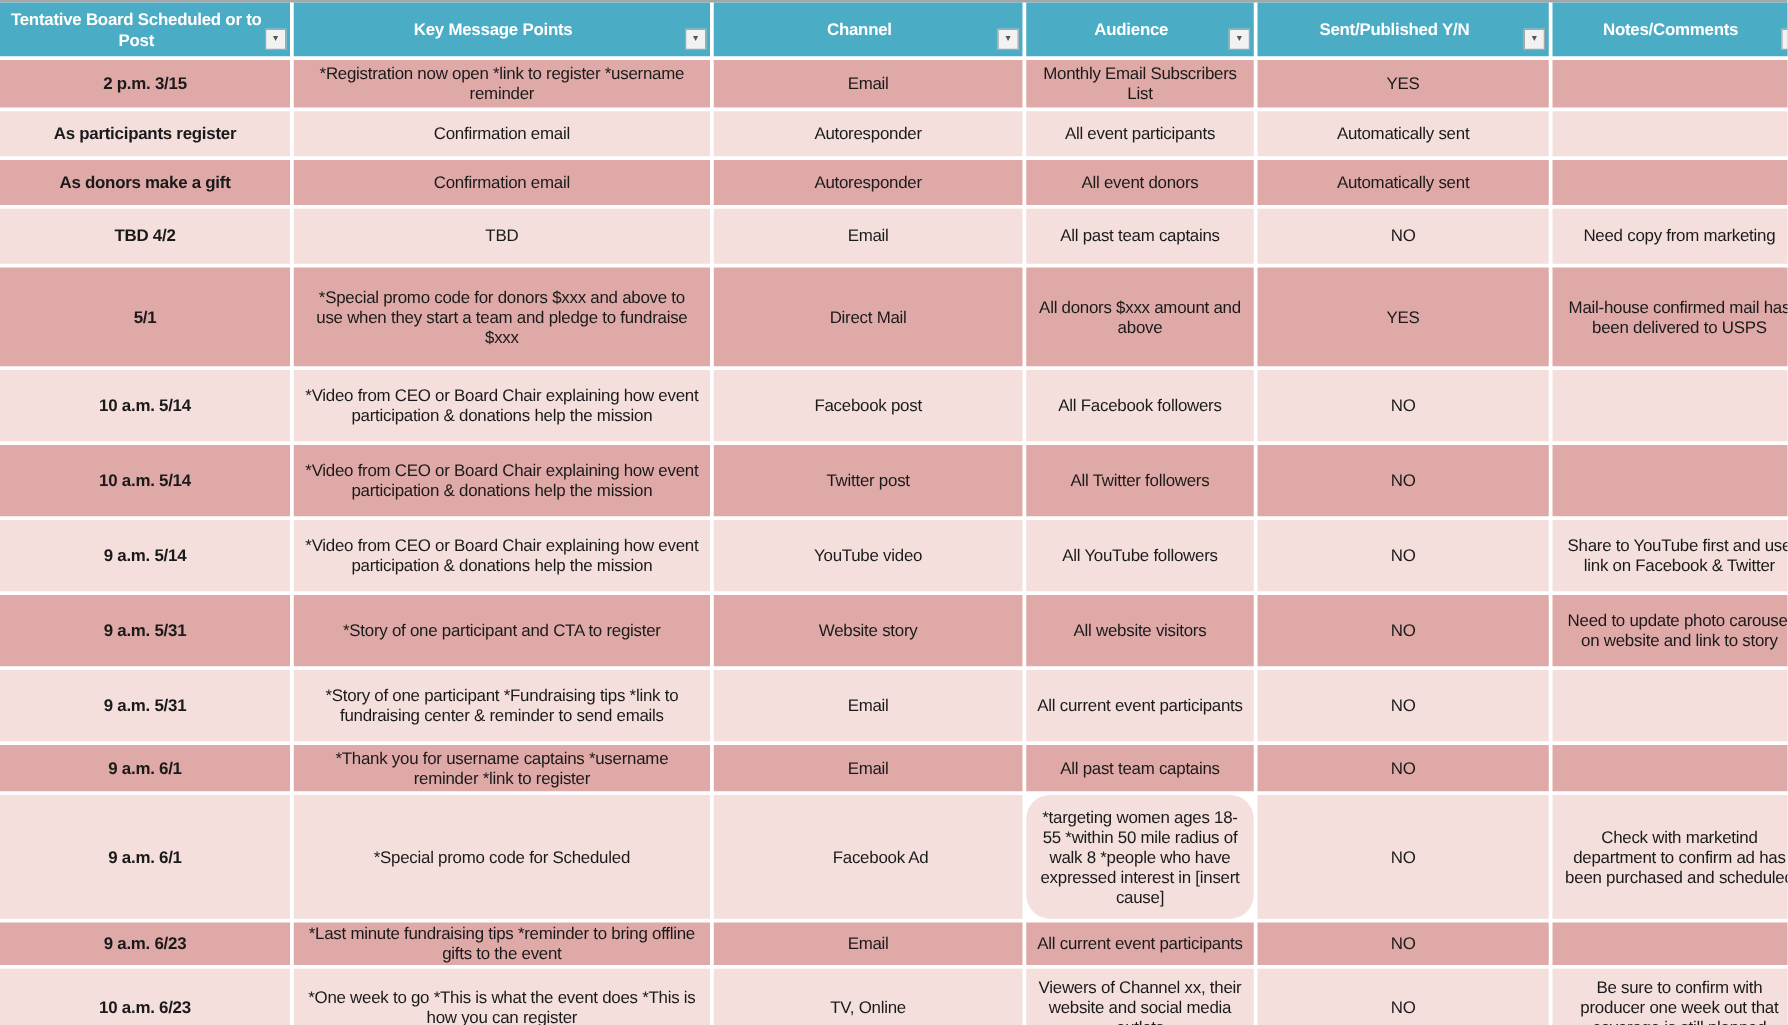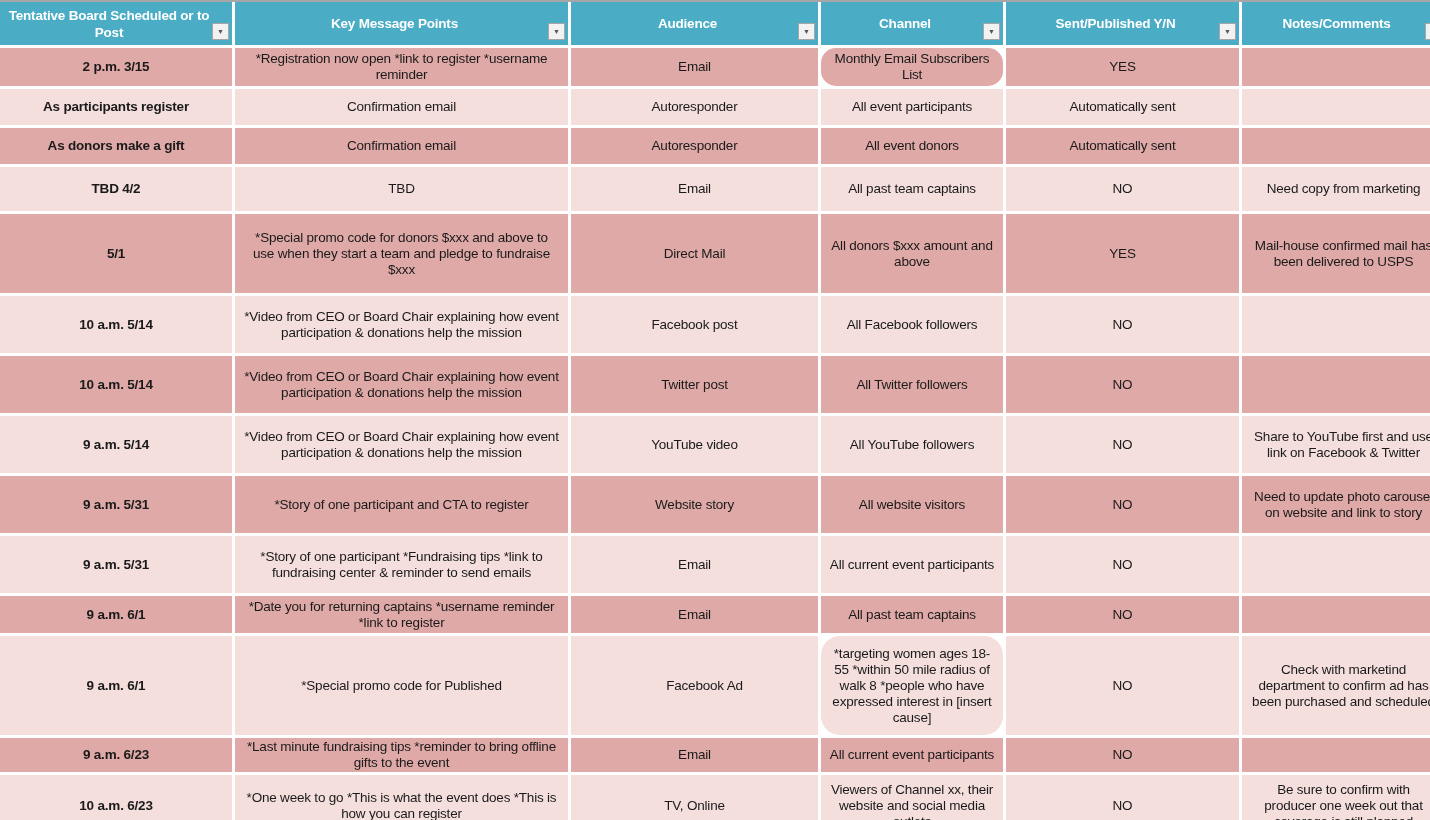--- a/index.html
+++ b/index.html
@@ -79,47 +79,47 @@
       <span>▼</span>
     </button>
   </div>
     <div class="hcell">
     <span>Key Message Points</span>
     <button class="filter-btn">
       <span>▼</span>
     </button>
   </div>
     <div class="hcell">
-    <span>Audience</span>
+    <span>Channel</span>
     <button class="filter-btn">
       <span>▼</span>
     </button>
   </div>
     <div class="hcell">
-    <span>Channel</span>
+    <span>Audience</span>
     <button class="filter-btn">
       <span>▼</span>
     </button>
   </div>
     <div class="hcell">
     <span>Sent/Published Y/N</span>
     <button class="filter-btn">
       <span>▼</span>
     </button>
   </div>
     <div class="hcell">
     <span>Notes/Comments</span>
     <button class="filter-btn">
       
     </button>
   </div>
     <div class="cell dark datecol" style="min-height: 38px;">2 p.m. 3/15</div>
     <div class="cell dark" style="min-height: 38px;">*Registration now open *link to register *username reminder</div>
     <div class="cell dark" style="min-height: 38px;">Email</div>
-    <div class="cell dark" style="min-height: 38px; border-radius: 15px;">Monthly Email Subscribers List</div>
+    <div class="cell dark" style="min-height: 38px;">Monthly Email Subscribers List</div>
     <div class="cell dark" style="min-height: 38px;">YES</div>
     <div class="cell dark" style="min-height: 38px;"></div>
     <div class="cell light datecol" style="min-height: 36px;">As participants register</div>
     <div class="cell light" style="min-height: 36px;">Confirmation email</div>
     <div class="cell light" style="min-height: 36px;">Autoresponder</div>
     <div class="cell light" style="min-height: 36px;">All event participants</div>
     <div class="cell light" style="min-height: 36px;">Automatically sent</div>
     <div class="cell light" style="min-height: 36px;"></div>
     <div class="cell dark datecol" style="min-height: 36px;">As donors make a gift</div>
     <div class="cell dark" style="min-height: 36px;">Confirmation email</div>
@@ -163,27 +163,27 @@
     <div class="cell dark" style="min-height: 57px;">All website visitors</div>
     <div class="cell dark" style="min-height: 57px;">NO</div>
     <div class="cell dark" style="min-height: 57px;">Need to update photo carousel on website and link to story</div>
     <div class="cell light datecol" style="min-height: 57px;">9 a.m. 5/31</div>
     <div class="cell light" style="min-height: 57px;">*Story of one participant  *Fundraising tips *link to fundraising center &amp; reminder to send emails</div>
     <div class="cell light" style="min-height: 57px;">Email</div>
     <div class="cell light" style="min-height: 57px;">All current event participants</div>
     <div class="cell light" style="min-height: 57px;">NO</div>
     <div class="cell light" style="min-height: 57px;"></div>
     <div class="cell dark datecol" style="min-height: 37px;">9 a.m. 6/1</div>
-    <div class="cell dark" style="min-height: 37px;">*Date you for returning captains *username reminder *link to register</div>
+    <div class="cell dark" style="min-height: 37px;">*Thank you for username captains *username reminder *link to register</div>
     <div class="cell dark" style="min-height: 37px;">Email</div>
     <div class="cell dark" style="min-height: 37px;">All past team captains</div>
     <div class="cell dark" style="min-height: 37px;">NO</div>
     <div class="cell dark" style="min-height: 37px;"></div>
     <div class="cell light datecol" style="min-height: 99px;">9 a.m. 6/1</div>
-    <div class="cell light" style="min-height: 99px;">*Special promo code for Published</div>
+    <div class="cell light" style="min-height: 99px;">*Special promo code for Scheduled</div>
     <div class="cell light" style="min-height: 99px; padding-left: 28px;">Facebook Ad</div>
     <div class="cell light" style="min-height: 99px; border-radius: 19px;">*targeting women ages 18-55 *within 50 mile radius of walk 8 *people who have expressed interest in [insert cause]</div>
     <div class="cell light" style="min-height: 99px;">NO</div>
     <div class="cell light" style="min-height: 99px;">Check with marketind department to confirm ad has been purchased and scheduled</div>
     <div class="cell dark datecol" style="min-height: 32px;">9 a.m. 6/23</div>
     <div class="cell dark" style="min-height: 32px;">*Last minute fundraising tips *reminder to bring offline gifts to the event</div>
     <div class="cell dark" style="min-height: 32px;">Email</div>
     <div class="cell dark" style="min-height: 32px;">All current event participants</div>
     <div class="cell dark" style="min-height: 32px;">NO</div>
     <div class="cell dark" style="min-height: 32px;"></div>

